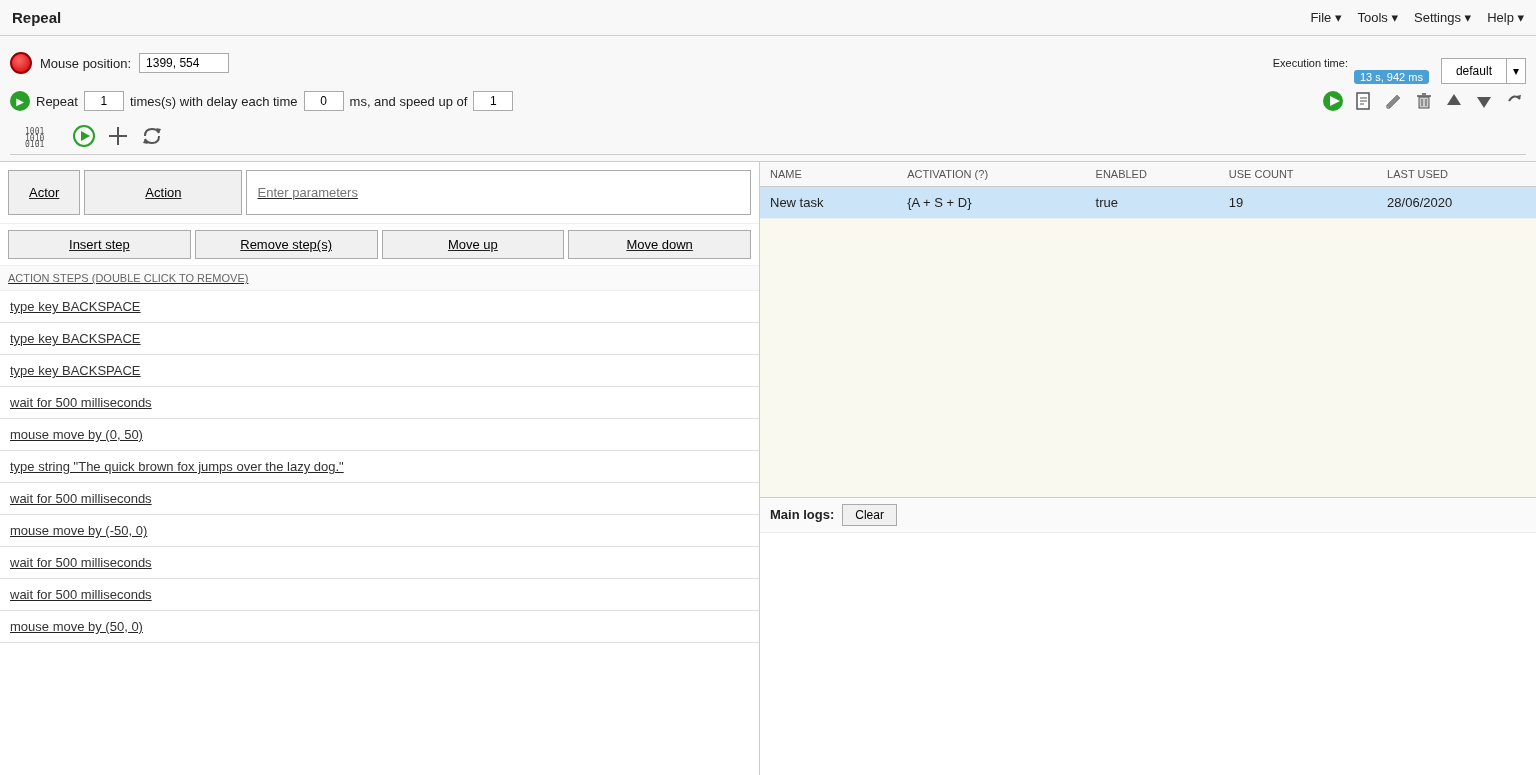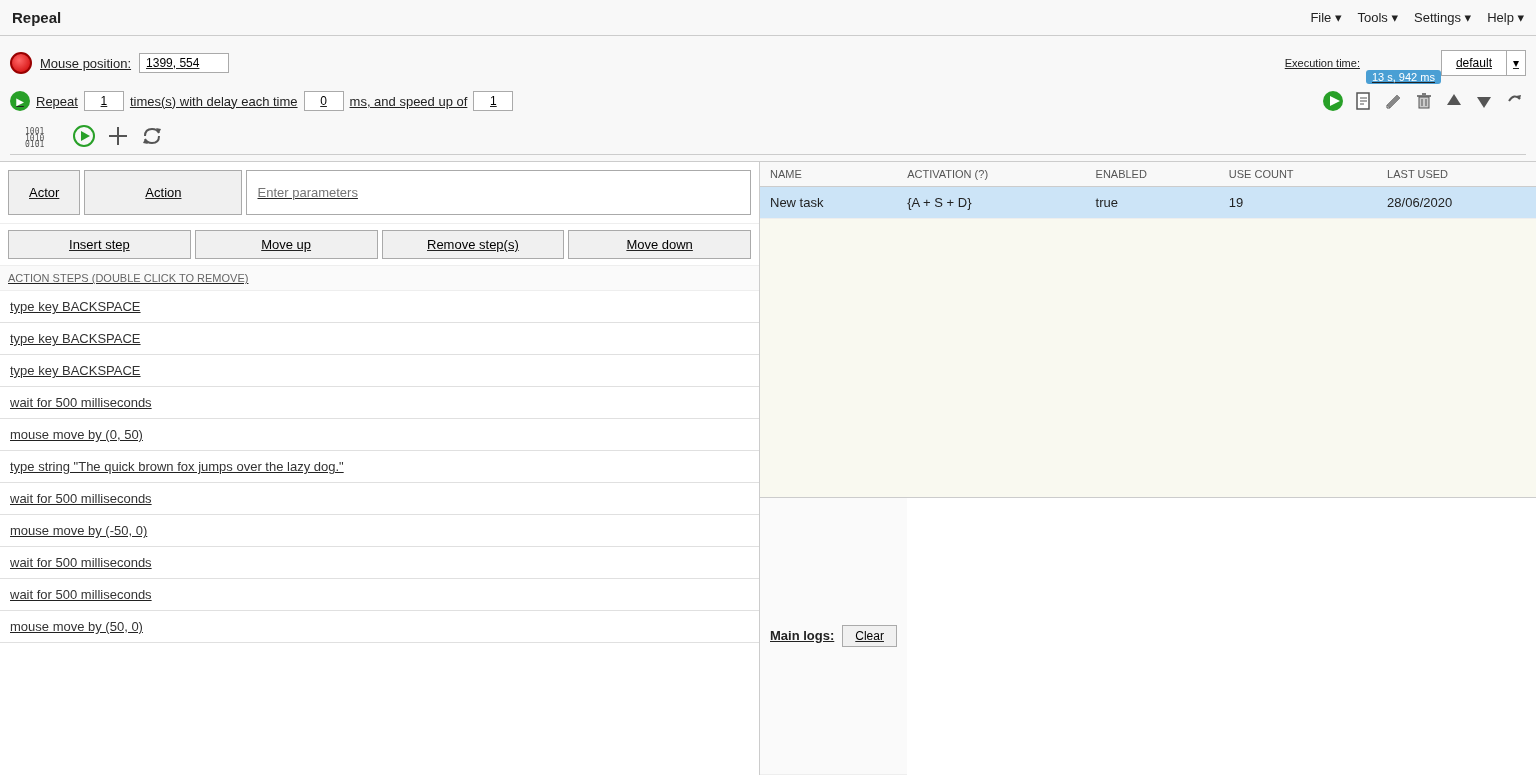--- a/index.html
+++ b/index.html
@@ -42,21 +42,20 @@
     }
 
     
     .top-controls {
       background: #f8f8f8;
       border-bottom: 1px solid #ccc;
       padding: 6px 10px;
       display: flex;
       flex-direction: column;
       gap: 4px;
-      text-decoration: underline;
     }
     .mouse-row {
       display: flex;
       align-items: center;
       gap: 8px;
       justify-content: space-between;
     }
     .mouse-left {
       display: flex;
       align-items: center;
@@ -283,23 +282,22 @@
     }
     .task-row-selected td {
       background: #cce4f7;
     }
 
     
     .logs-area {
       flex: 1;
       border-top: 1px solid #ccc;
       display: flex;
-      flex-direction: row;
+      flex-direction: column;
       overflow: hidden;
-      text-decoration: underline;
     }
     .logs-header {
       display: flex;
       align-items: center;
       gap: 8px;
       padding: 6px 10px;
       background: #fafafa;
       border-bottom: 1px solid #eee;
     }
     .logs-label {
@@ -349,21 +347,21 @@
 <div class="main-layout">
 
   <div class="top-controls">
 
     <div class="mouse-row">
       <div class="mouse-left">
         <div class="red-dot"></div>
         <span>Mouse position:</span>
         <input class="mouse-position-input" type="text" readonly="" value="1399, 554" style="">
       </div>
-      <div style="display:flex; align-items:center; ">
+      <div style="display:flex; align-items:flex-end; gap:12px;">
         <div class="execution-time">
           <span>Execution time:</span>
           <span class="execution-time-badge">13 s, 942 ms</span>
         </div>
         <div class="default-btn-group">
           <button class="default-btn">default</button>
           <button class="default-btn-arrow">▾</button>
         </div>
       </div>
     </div>
@@ -465,22 +463,22 @@
     <div class="left-panel">
 
       <div class="actor-action-row">
         <button class="actor-btn">Actor</button>
         <button class="action-btn">Action</button>
         <input class="params-input" type="text" placeholder="Enter parameters" style="">
       </div>
 
       <div class="step-btns-row">
         <button class="step-btn">Insert step</button>
+        <button class="step-btn">Remove step(s)</button>
         <button class="step-btn">Move up</button>
-        <button class="step-btn">Remove step(s)</button>
         <button class="step-btn">Move down</button>
       </div>
 
       <div class="action-steps-label">ACTION STEPS (DOUBLE CLICK TO REMOVE)</div>
 
       <div class="steps-list">
 
       <div class="step-item">type key BACKSPACE</div>
           <div class="step-item">type key BACKSPACE</div>
           <div class="step-item">type key BACKSPACE</div>

